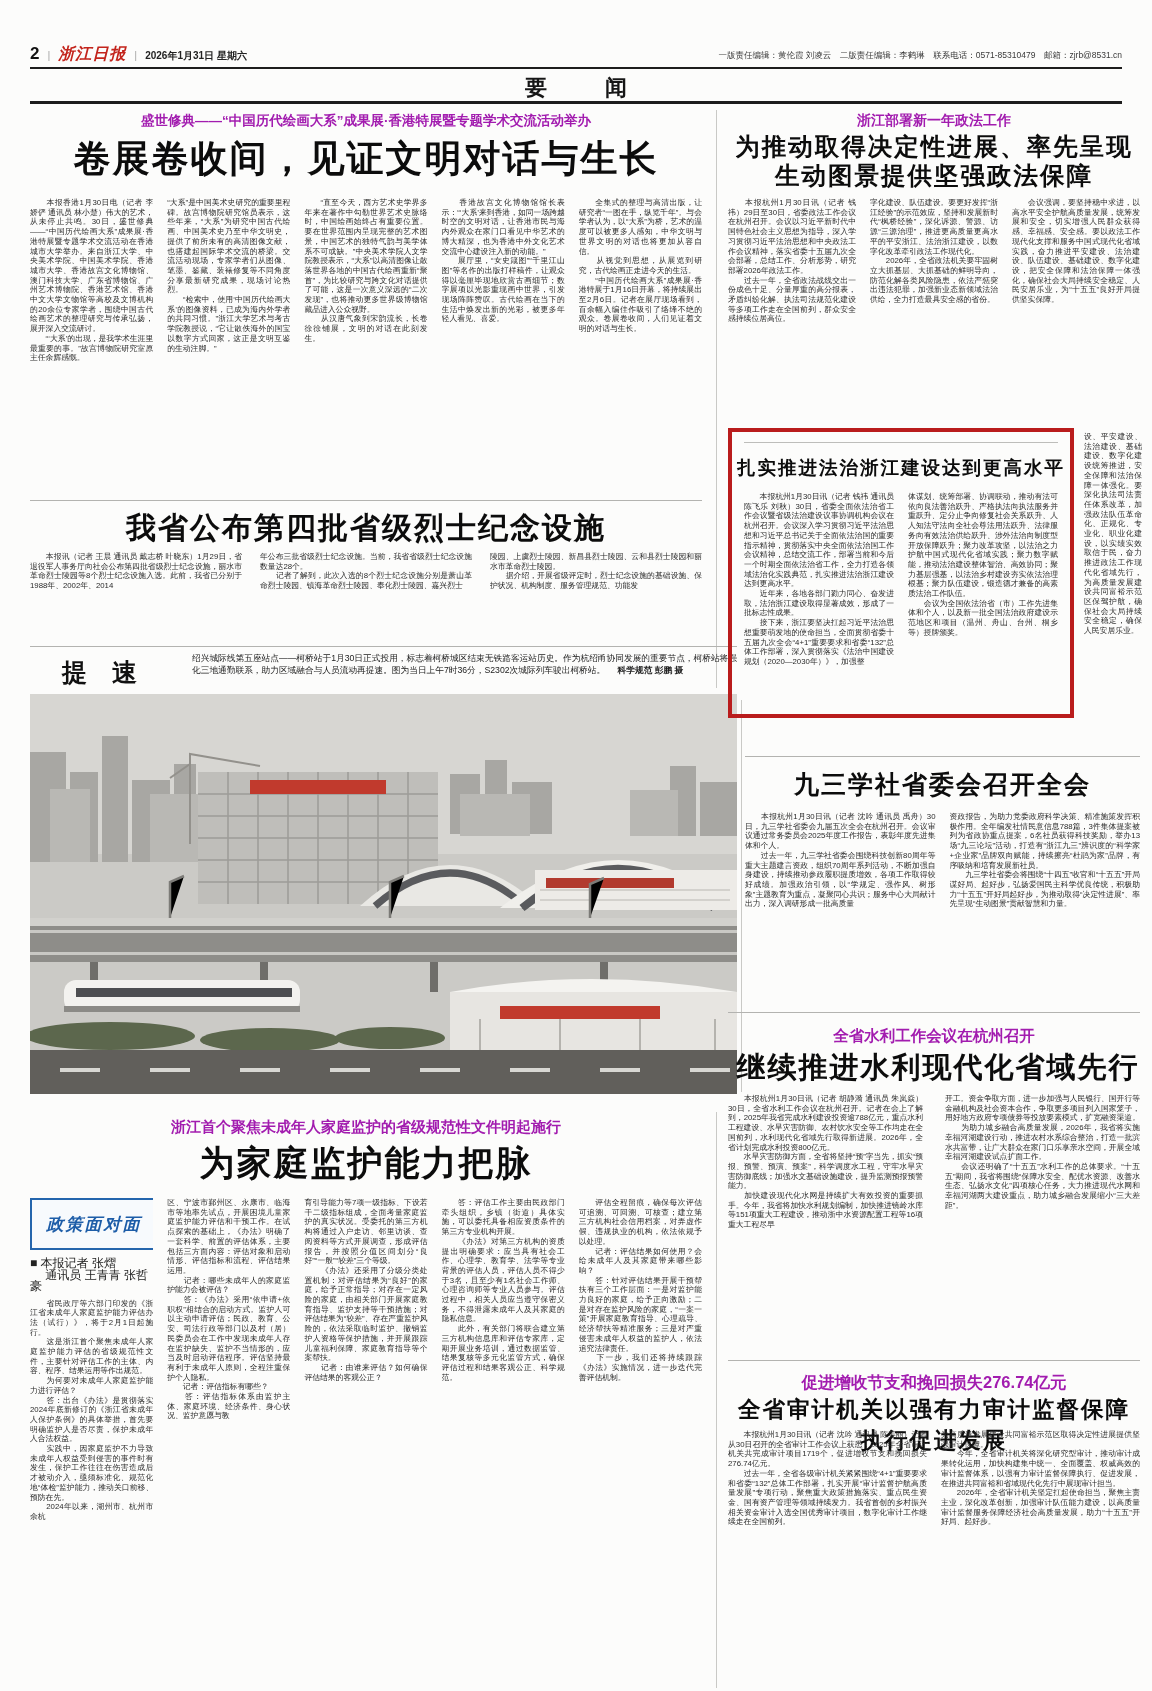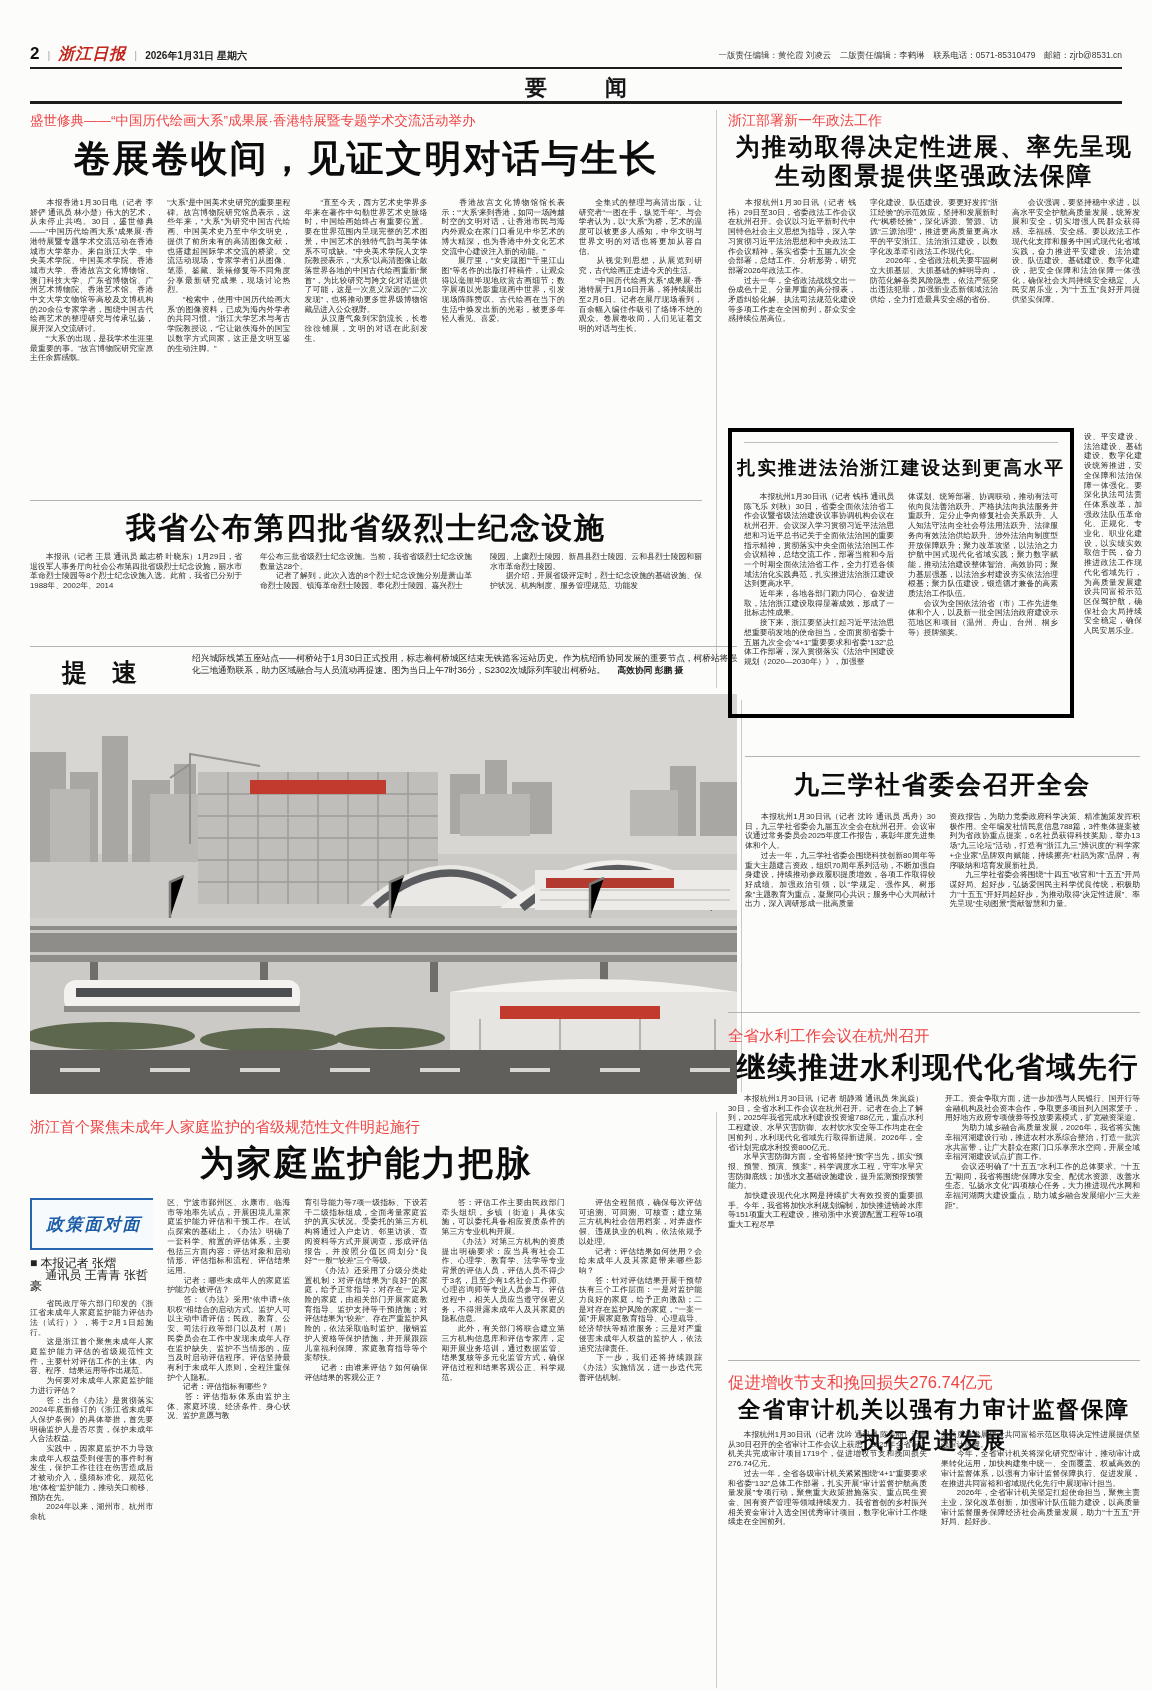--- a/index.html
+++ b/index.html
@@ -2,32 +2,32 @@
 <html><head>
 <meta charset="utf-8">
 <style>
   *{margin:0;padding:0;box-sizing:border-box}
   html,body{background:#d8d8d6}
   body{font-family:"Liberation Sans",sans-serif}
   #page{position:relative;width:1152px;height:1691px;margin:0 auto;background:#fcfcfb;overflow:hidden}
   .abs{position:absolute}
   .rule-dark{background:#1d1d1d}
   .rule-gray{background:#b3b3b0}
-  .kicker{font-weight:400;color:#ef4444;text-align:left;white-space:pre-line}
+  .kicker{font-weight:700;color:#a21caf;text-align:center;white-space:pre-line}
   .headline{font-weight:900;color:#0c0c0c;text-align:center;letter-spacing:2px;white-space:pre-line}
   .cols{display:flex}
   .coltext{font-size:7.8px;line-height:9.7px;text-align:justify;color:#2a2a2a;white-space:pre-line;overflow:hidden}
   .hdr-left{display:flex;align-items:baseline;gap:8px}
   .pageno{font-size:17px;font-weight:900;color:#111}
   .mast{font-size:16px;font-weight:900;font-style:italic;color:#c3241c;font-family:"Liberation Serif",serif;letter-spacing:1px}
   .hdr-date{font-size:10px;font-weight:700;color:#222}
   .hdr-div{color:#aaa;font-size:11px}
   .editors{font-size:8.5px;color:#3a3a3a;text-align:right;width:100%}
   .section-title{font-size:22px;font-weight:900;color:#161616;letter-spacing:26px;text-align:center;text-indent:26px}
-  .highlight-box{border:4px solid #000000;background:rgba(255,255,255,0)}
+  .highlight-box{border:4px solid #b91c1c;background:rgba(255,255,255,0)}
   .policy-logo{width:128px;height:52px;border:2.5px solid #2465ad;display:flex;align-items:center;justify-content:center;background:#f7fafd}
   .policy-logo span{font-size:17px;font-weight:900;font-style:italic;color:#1d5da8;letter-spacing:2px;font-family:"Liberation Serif",serif}
   .byline{font-size:12px;line-height:11.5px;color:#222;white-space:pre-line}
   .caption{font-size:8.7px;line-height:11.5px;text-align:justify;color:#222}
   .caption .credit{font-weight:700;margin-left:10px}
   .tisu{font-size:25px;font-weight:900;color:#111;letter-spacing:9px}
   .vrule{background:#c9c9c6;width:1px}
 </style>
 </head>
 <body>
@@ -76,21 +76,21 @@
     <div class="coltext" style="flex:1">年公布三批省级烈士纪念设施。当前，我省省级烈士纪念设施数量达28个。
 　　记者了解到，此次入选的8个烈士纪念设施分别是萧山革命烈士陵园、镇海革命烈士陵园、奉化烈士陵园、嘉兴烈士</div>
     <div class="coltext" style="flex:1">陵园、上虞烈士陵园、新昌县烈士陵园、云和县烈士陵园和丽水市革命烈士陵园。
 　　据介绍，开展省级评定时，烈士纪念设施的基础设施、保护状况、机构制度、服务管理规范、功能发</div>
   </div>
 
   <div class="abs rule-gray" style="left:30px;top:646px;width:707px;height:1px"></div>
   <div class="abs tisu" style="left:62px;top:656px">提 速</div>
   <div class="abs caption" style="left:192px;top:653px;width:545px">
     <span>绍兴城际线第五座站点——柯桥站于1月30日正式投用，标志着柯桥城区结束无铁路客运站历史。作为杭绍甬协同发展的重要节点，柯桥站将强化三地通勤联系，助力区域融合与人员流动再提速。图为当日上午7时36分，S2302次城际列车驶出柯桥站。</span>
-    <span class="credit">高效协同 彭鹏 摄</span>
+    <span class="credit">科学规范 彭鹏 摄</span>
   </div>
 
   <div class="abs" style="left:30px;top:694px;width:707px;height:400px">
     <svg width="707" height="400" viewBox="0 0 707 400" xmlns="http://www.w3.org/2000/svg">
       <rect width="707" height="400" fill="#cbcac6"></rect>
       <rect width="707" height="160" fill="#d7d6d2"></rect>
 
       <g fill="#a8a7a3">
         <rect x="0" y="58" width="36" height="110"></rect>
           <rect x="40" y="78" width="28" height="90"></rect>

